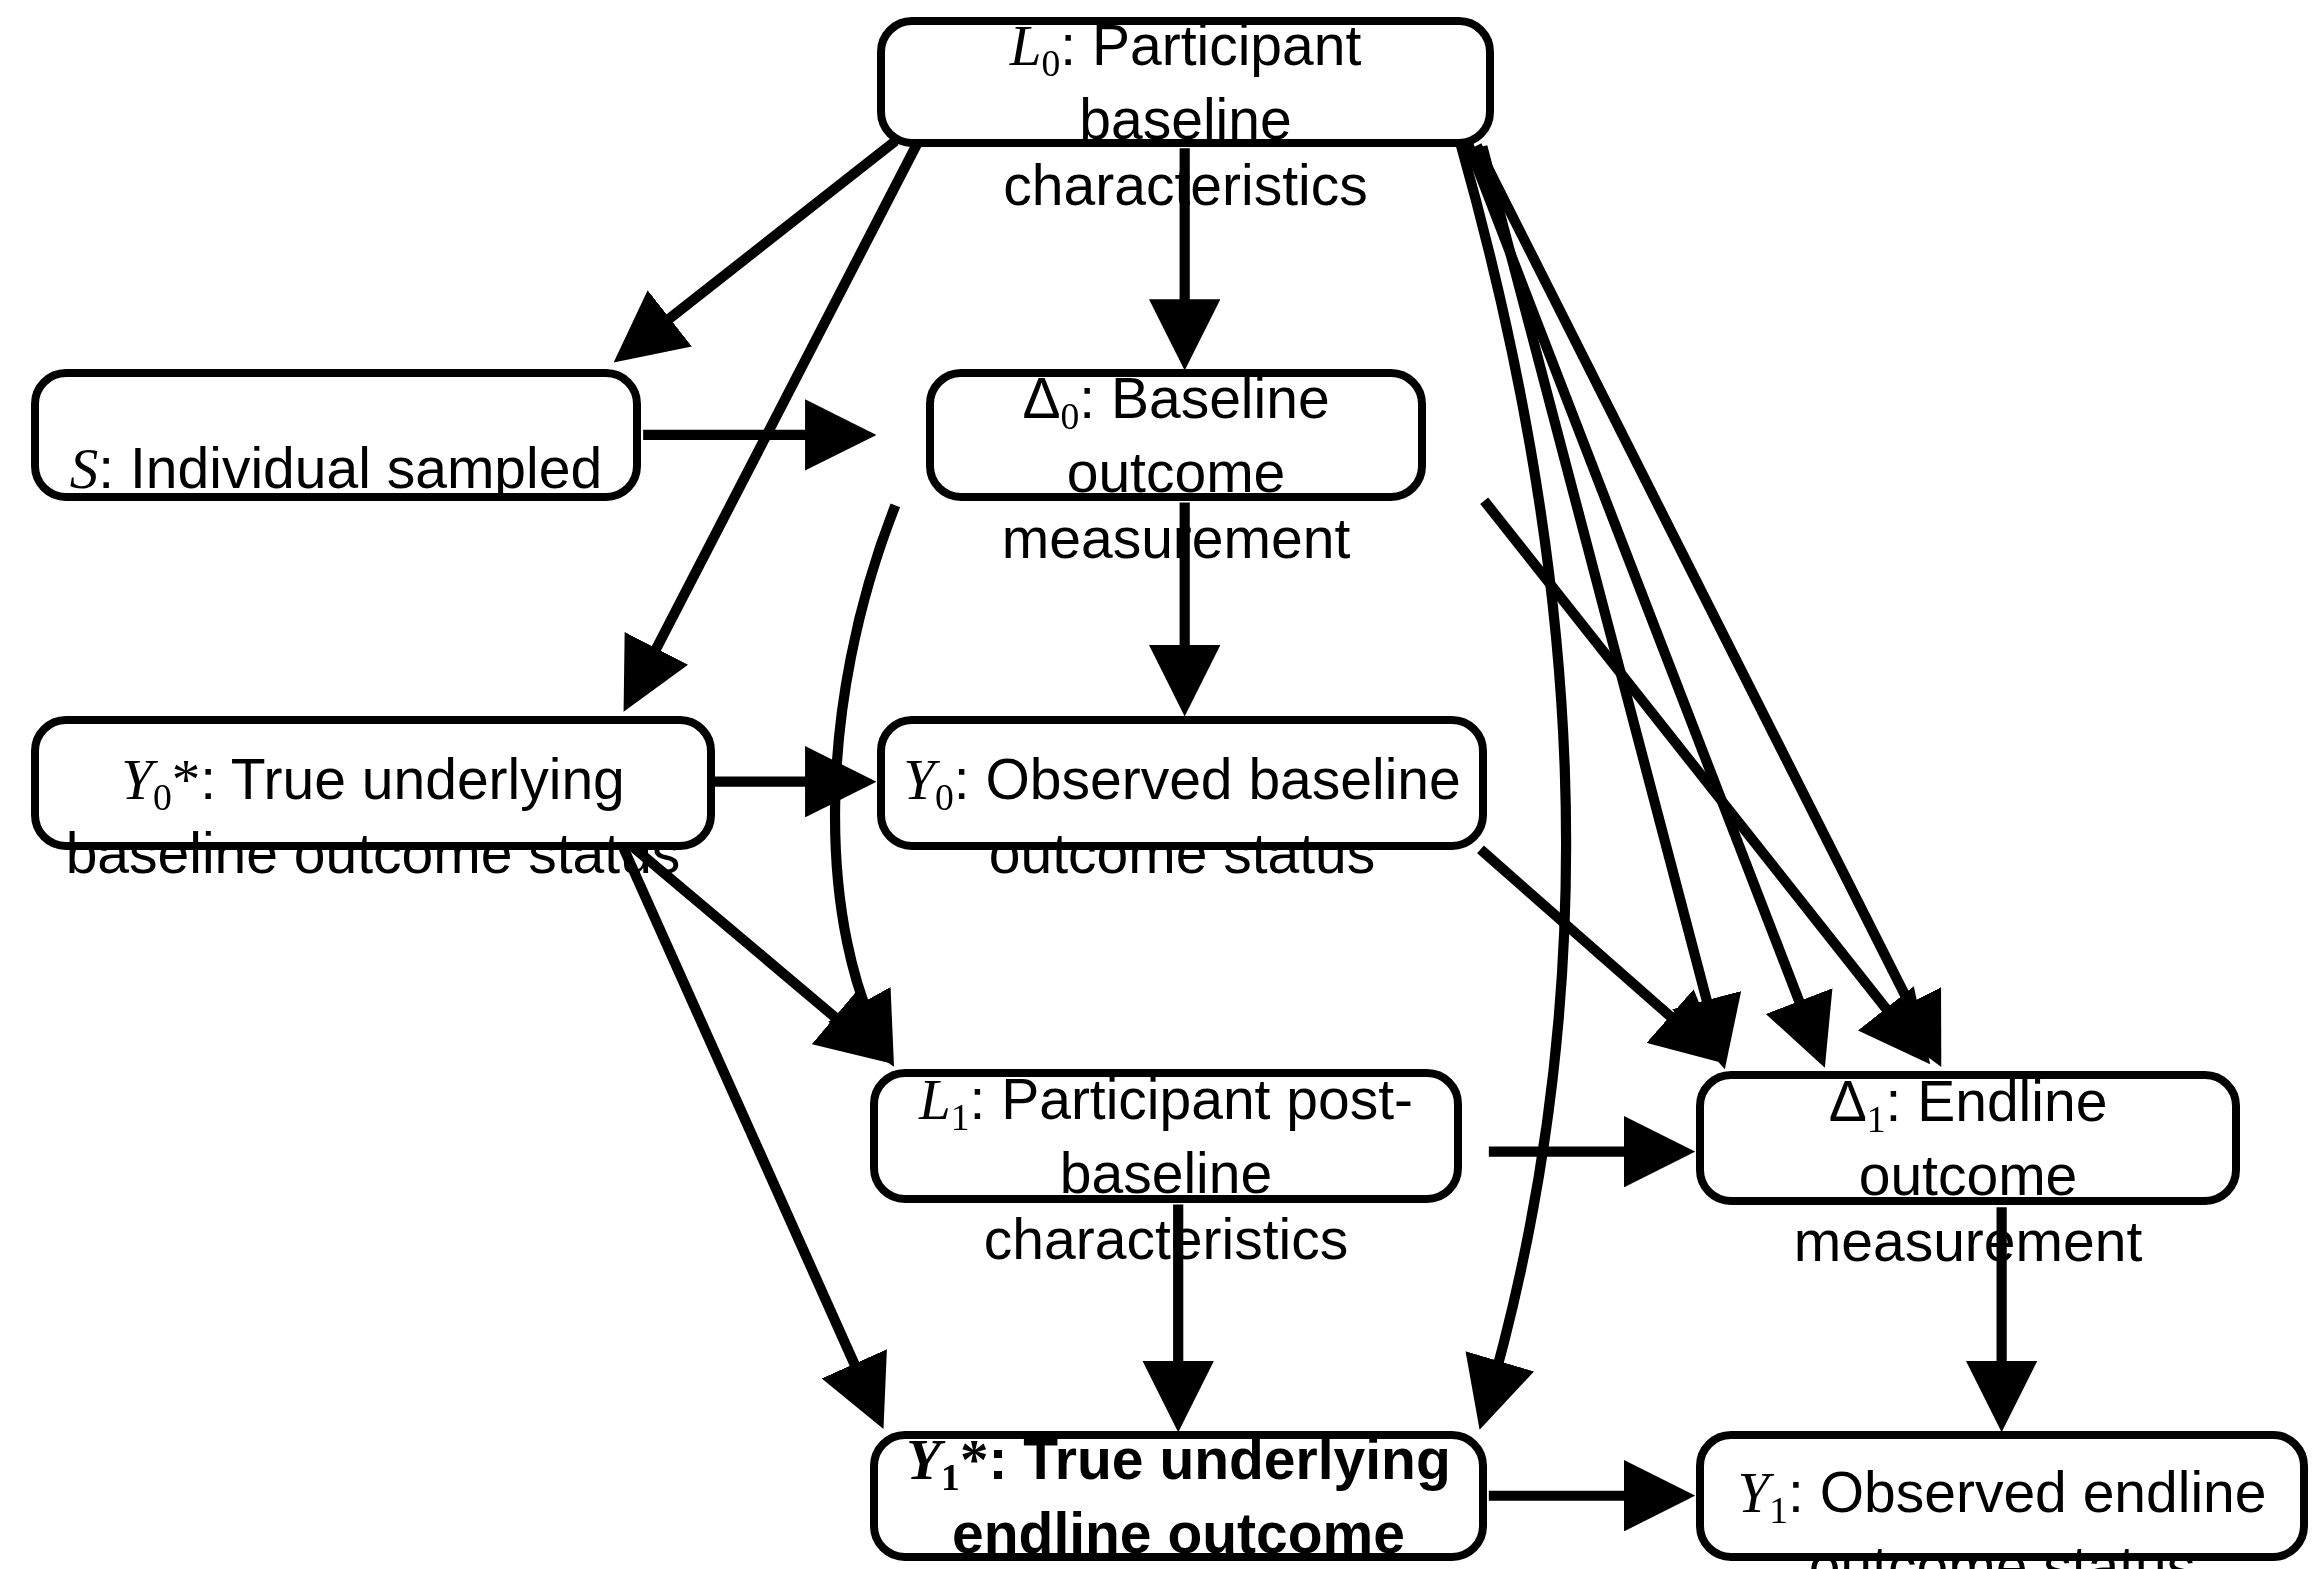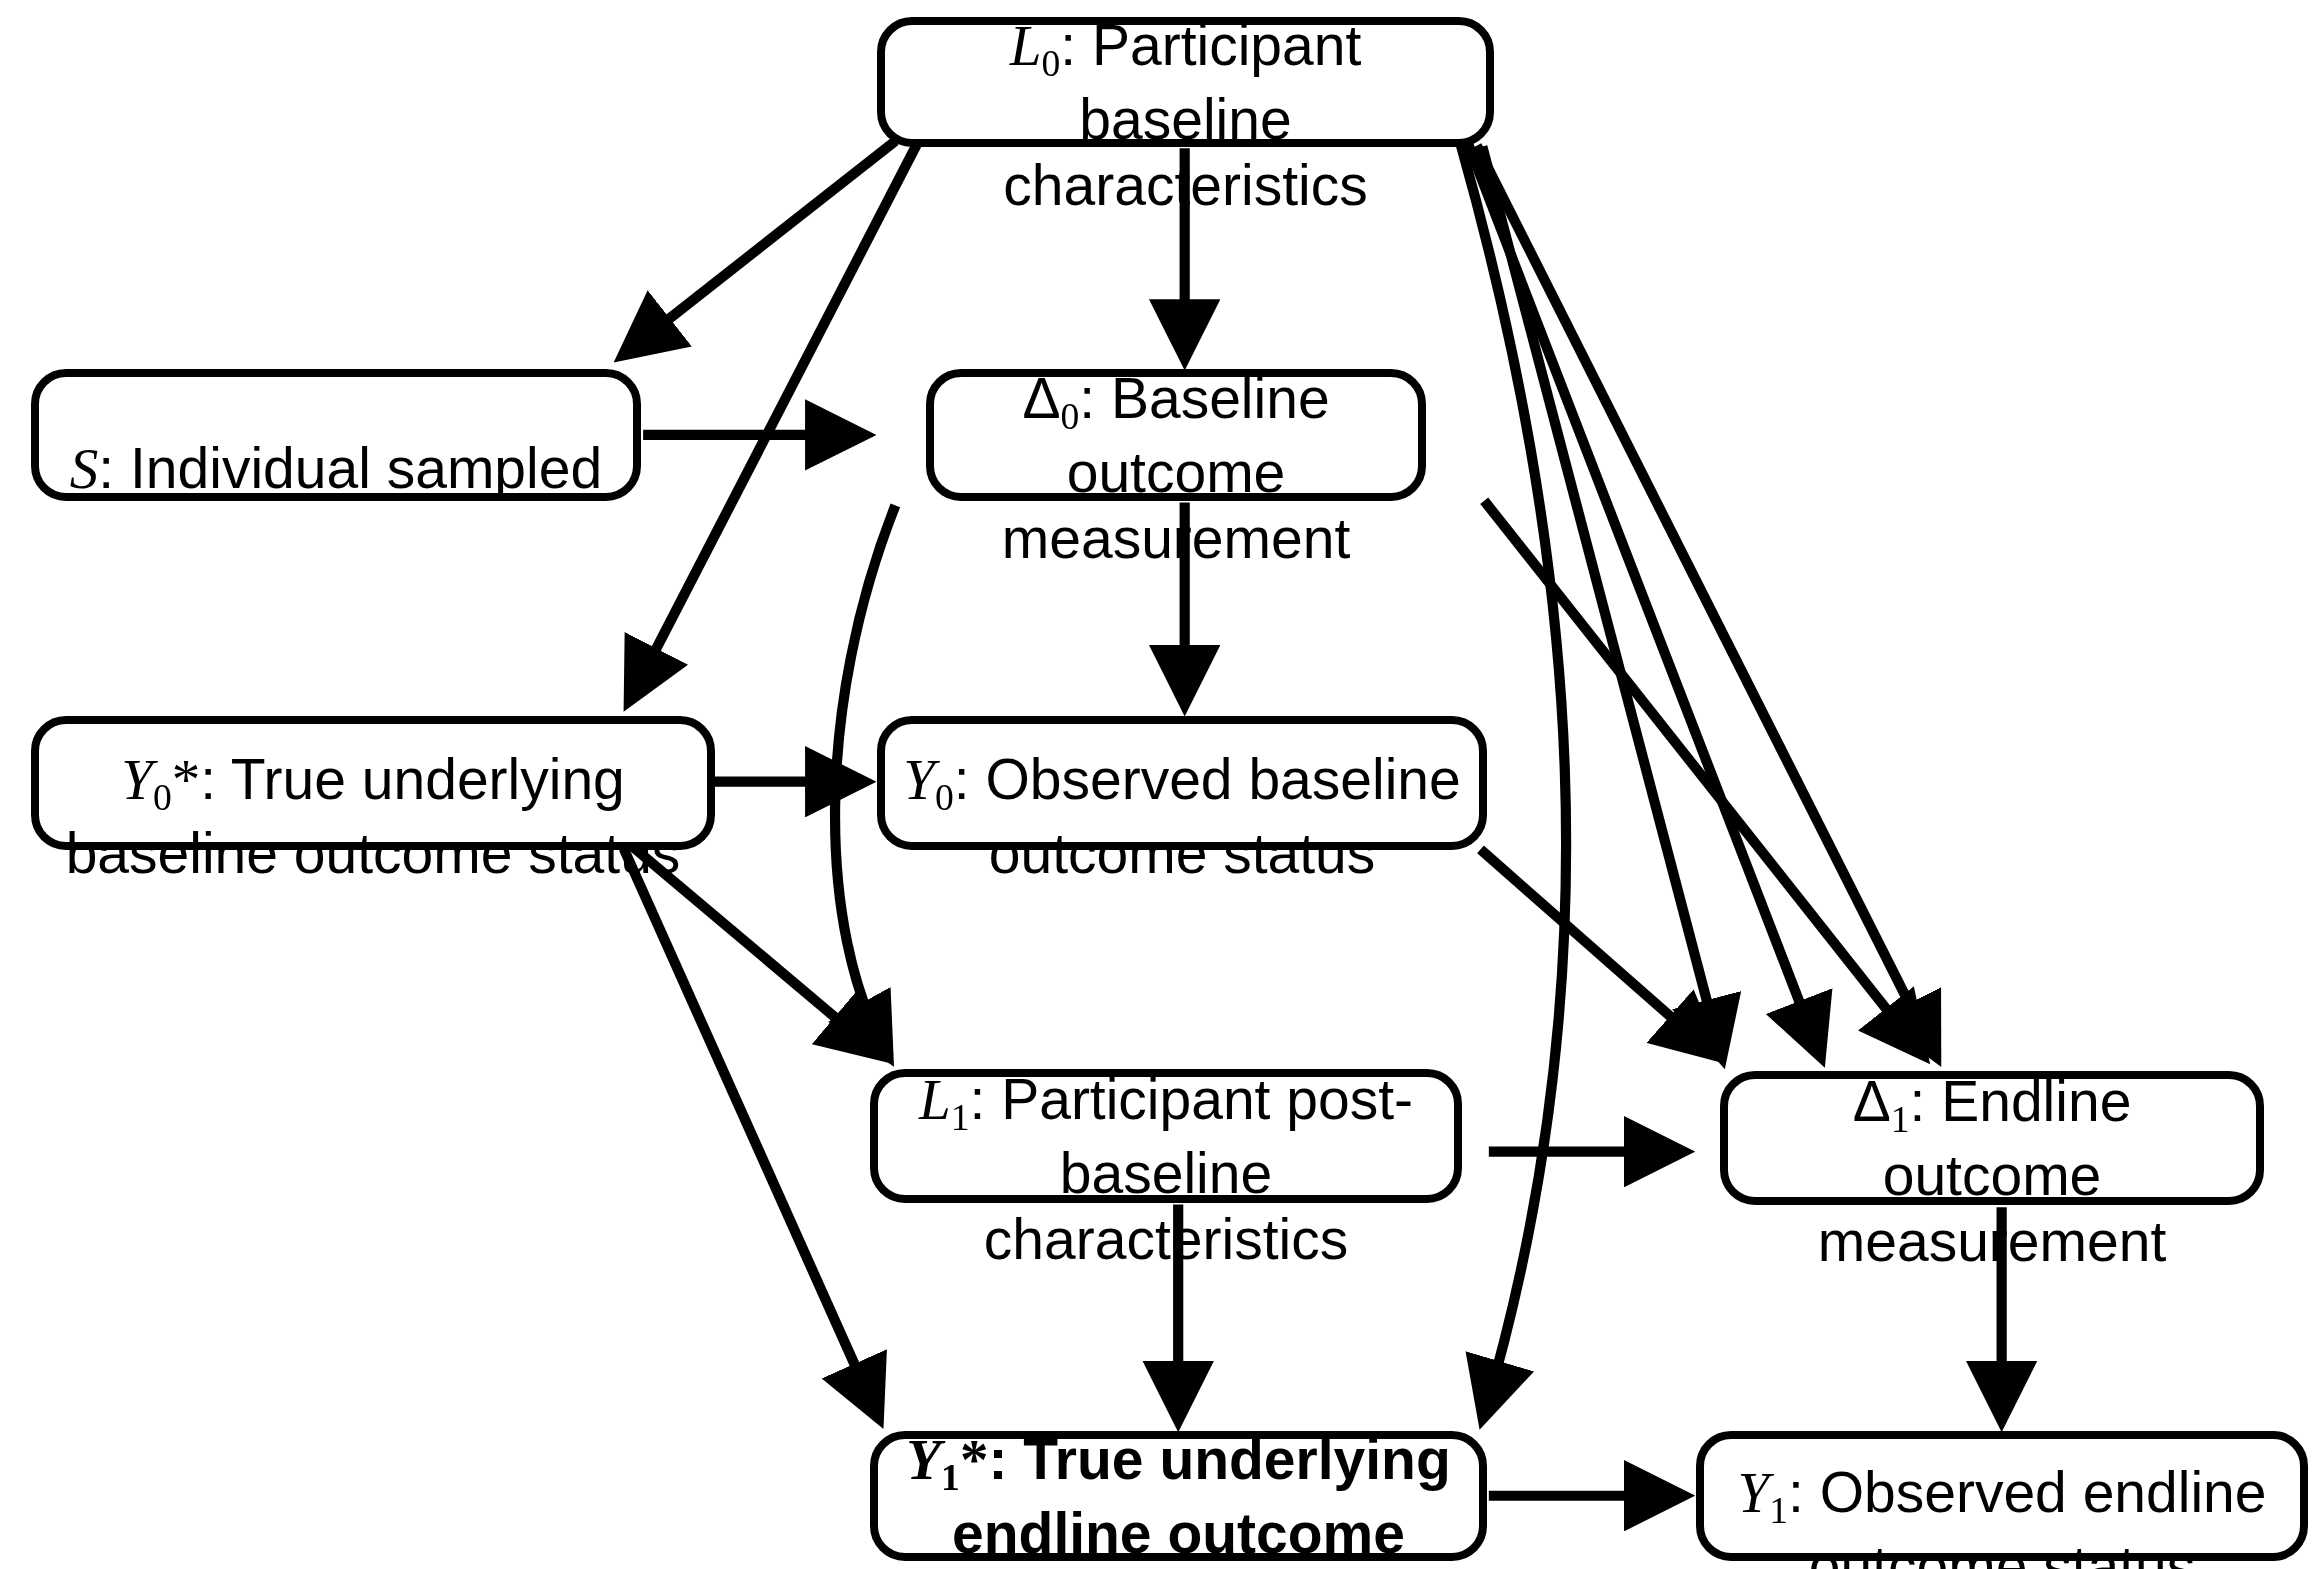--- a/index.html
+++ b/index.html
@@ -112,21 +112,21 @@
       <span class="mathit">Y<span class="sub">0</span></span><span>: Observed baseline outcome status</span>
     </div>
   </div>
 
   <div class="node" id="n-L1" style="left: 870px; top: 1069px; width: 592px; height: 134px; border-width: 8.3px; border-radius: 35px;">
     <div class="lbl">
       <span class="mathit">L<span class="sub">1</span></span><span>: Participant post-baseline characteristics</span>
     </div>
   </div>
 
-  <div class="node" id="n-D1" style="left: 1696px; top: 1071px; width: 544px; height: 134px; border-width: 8.3px; border-radius: 35px; margin-left: 24px;">
+  <div class="node" id="n-D1" style="left: 1696px; top: 1071px; width: 544px; height: 134px; border-width: 8.3px; border-radius: 35px;">
     <div class="lbl">
       <span class="delta">Δ<span class="sub">1</span></span><span>: Endline outcome measurement</span>
     </div>
   </div>
 
   <div class="node" id="n-Y1s" style="left: 870px; top: 1431px; width: 617px; height: 130px; border-width: 8.3px; border-radius: 35px; font-weight: bold;">
     <div class="lbl">
       <span class="mathit">Y<span class="sub">1</span></span><span class="star">*</span><span>: True underlying endline outcome status</span>
     </div>
   </div>

